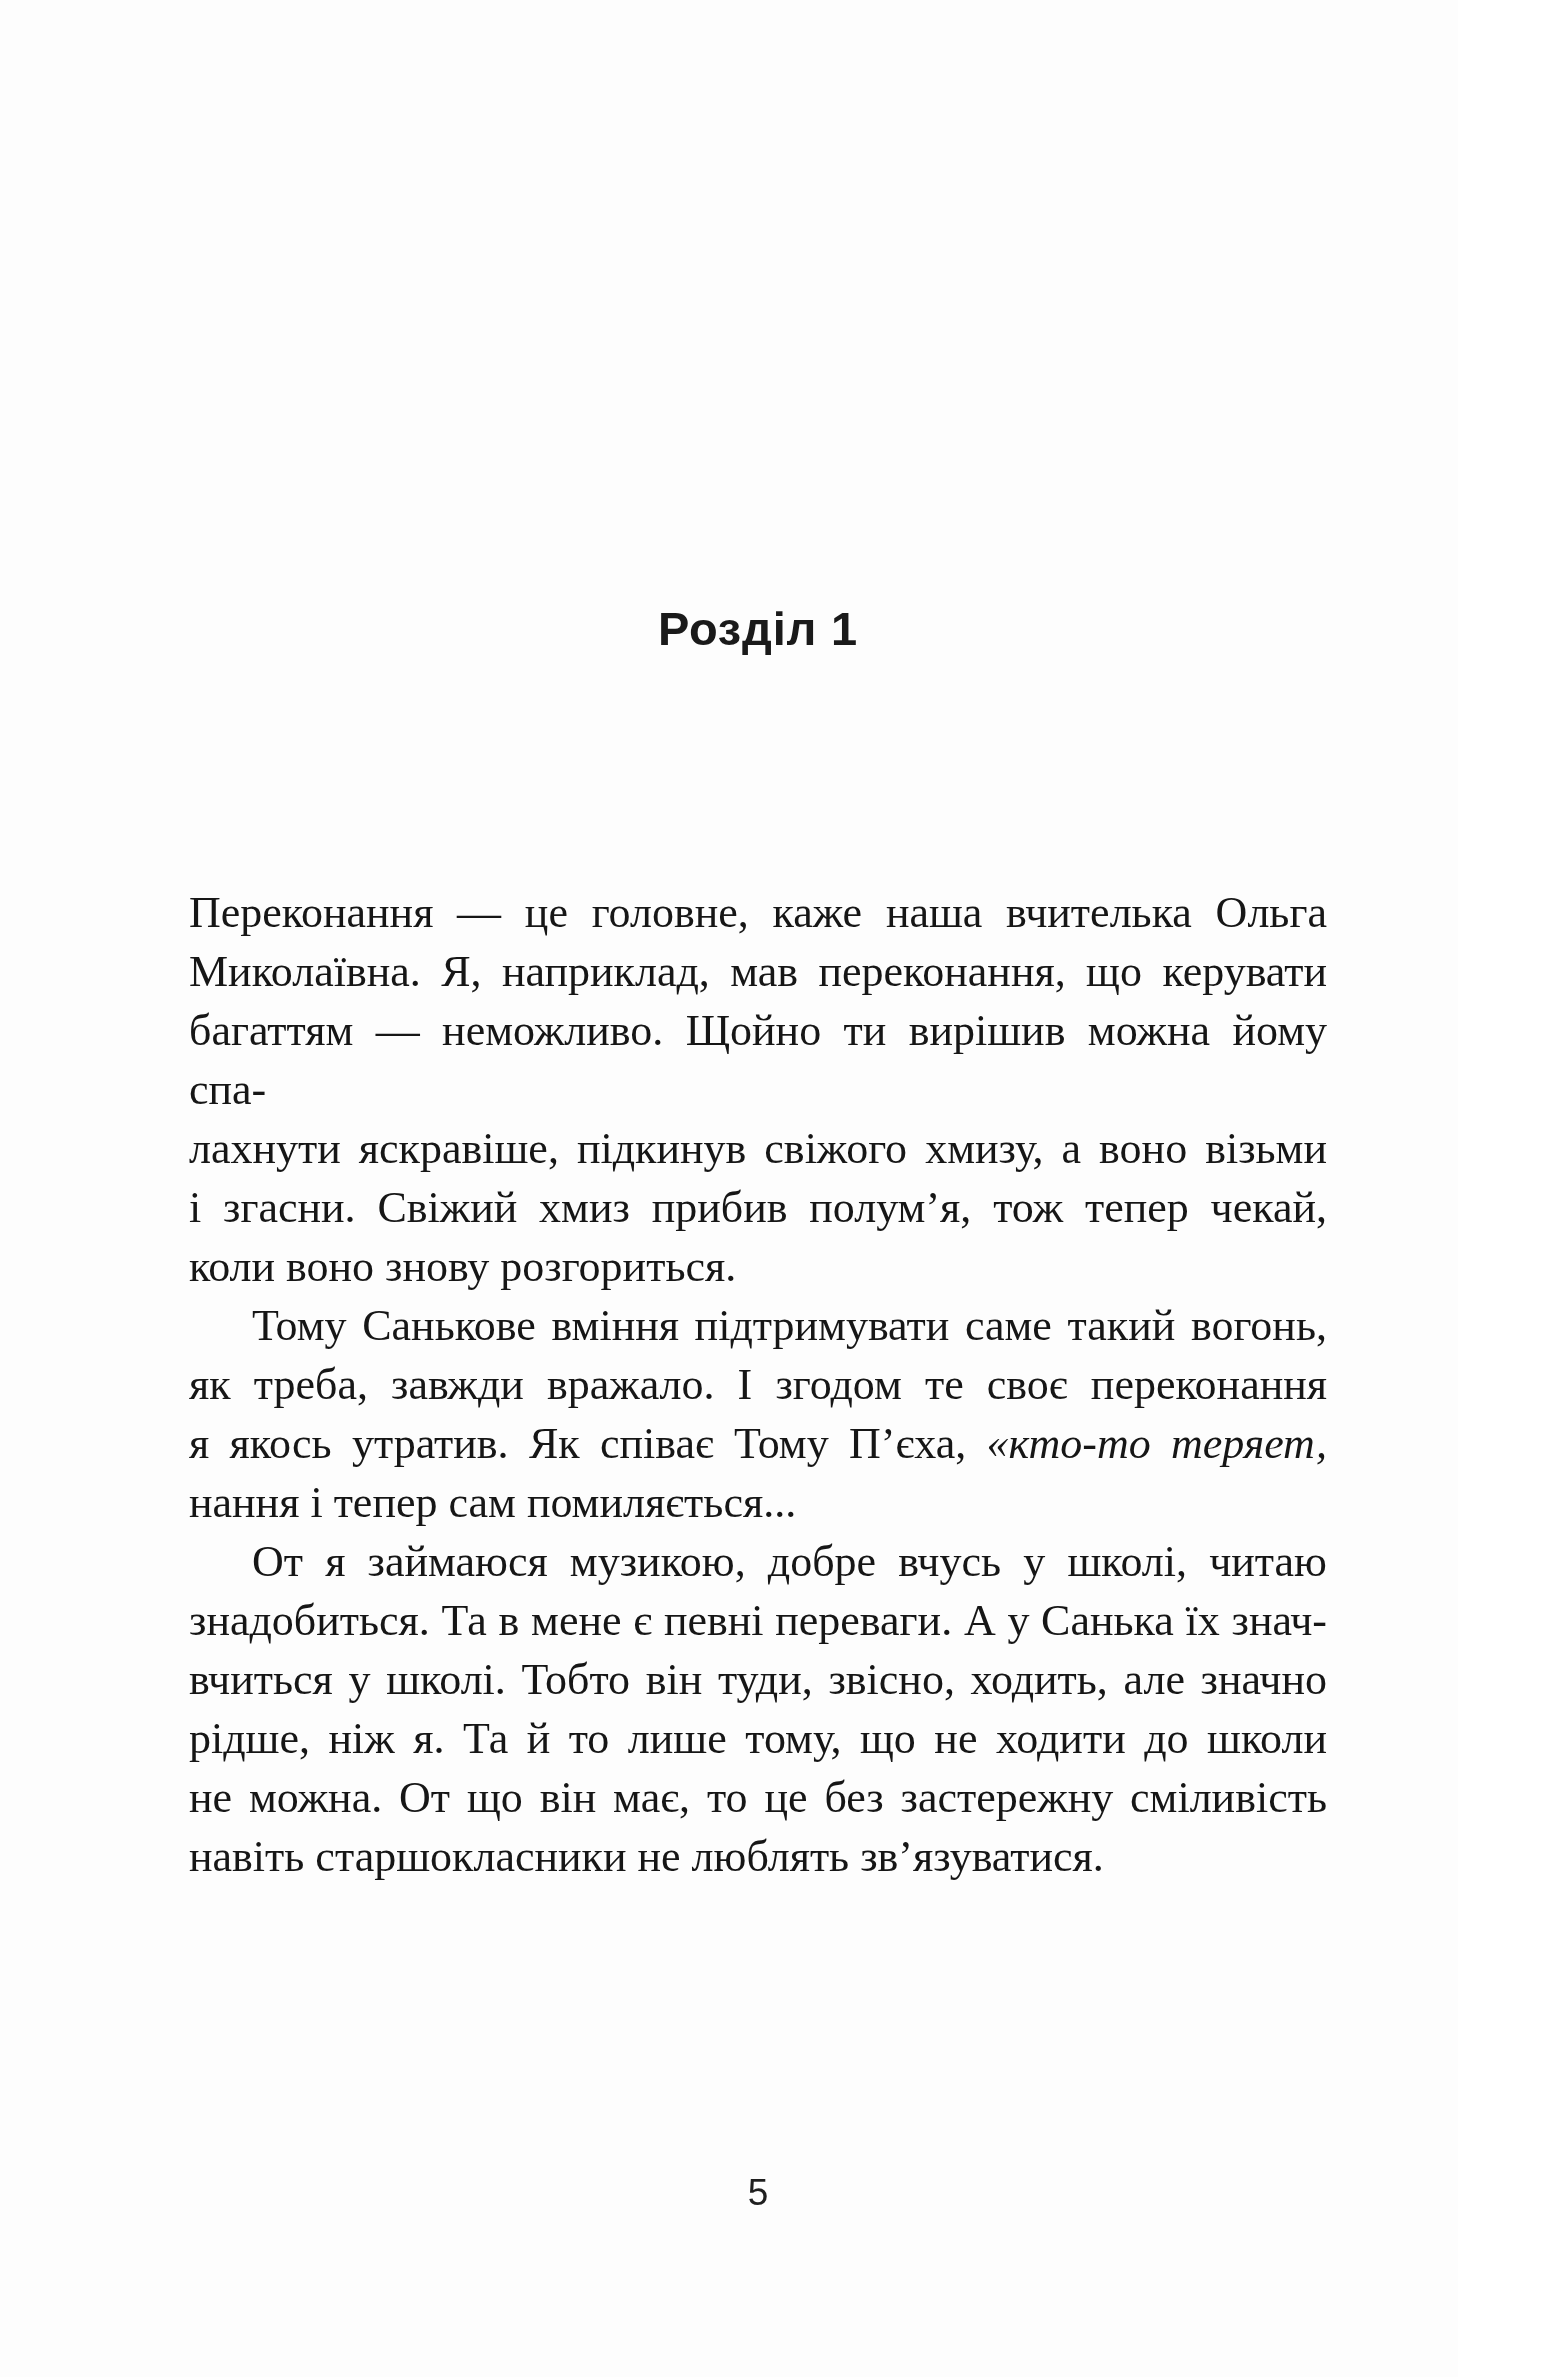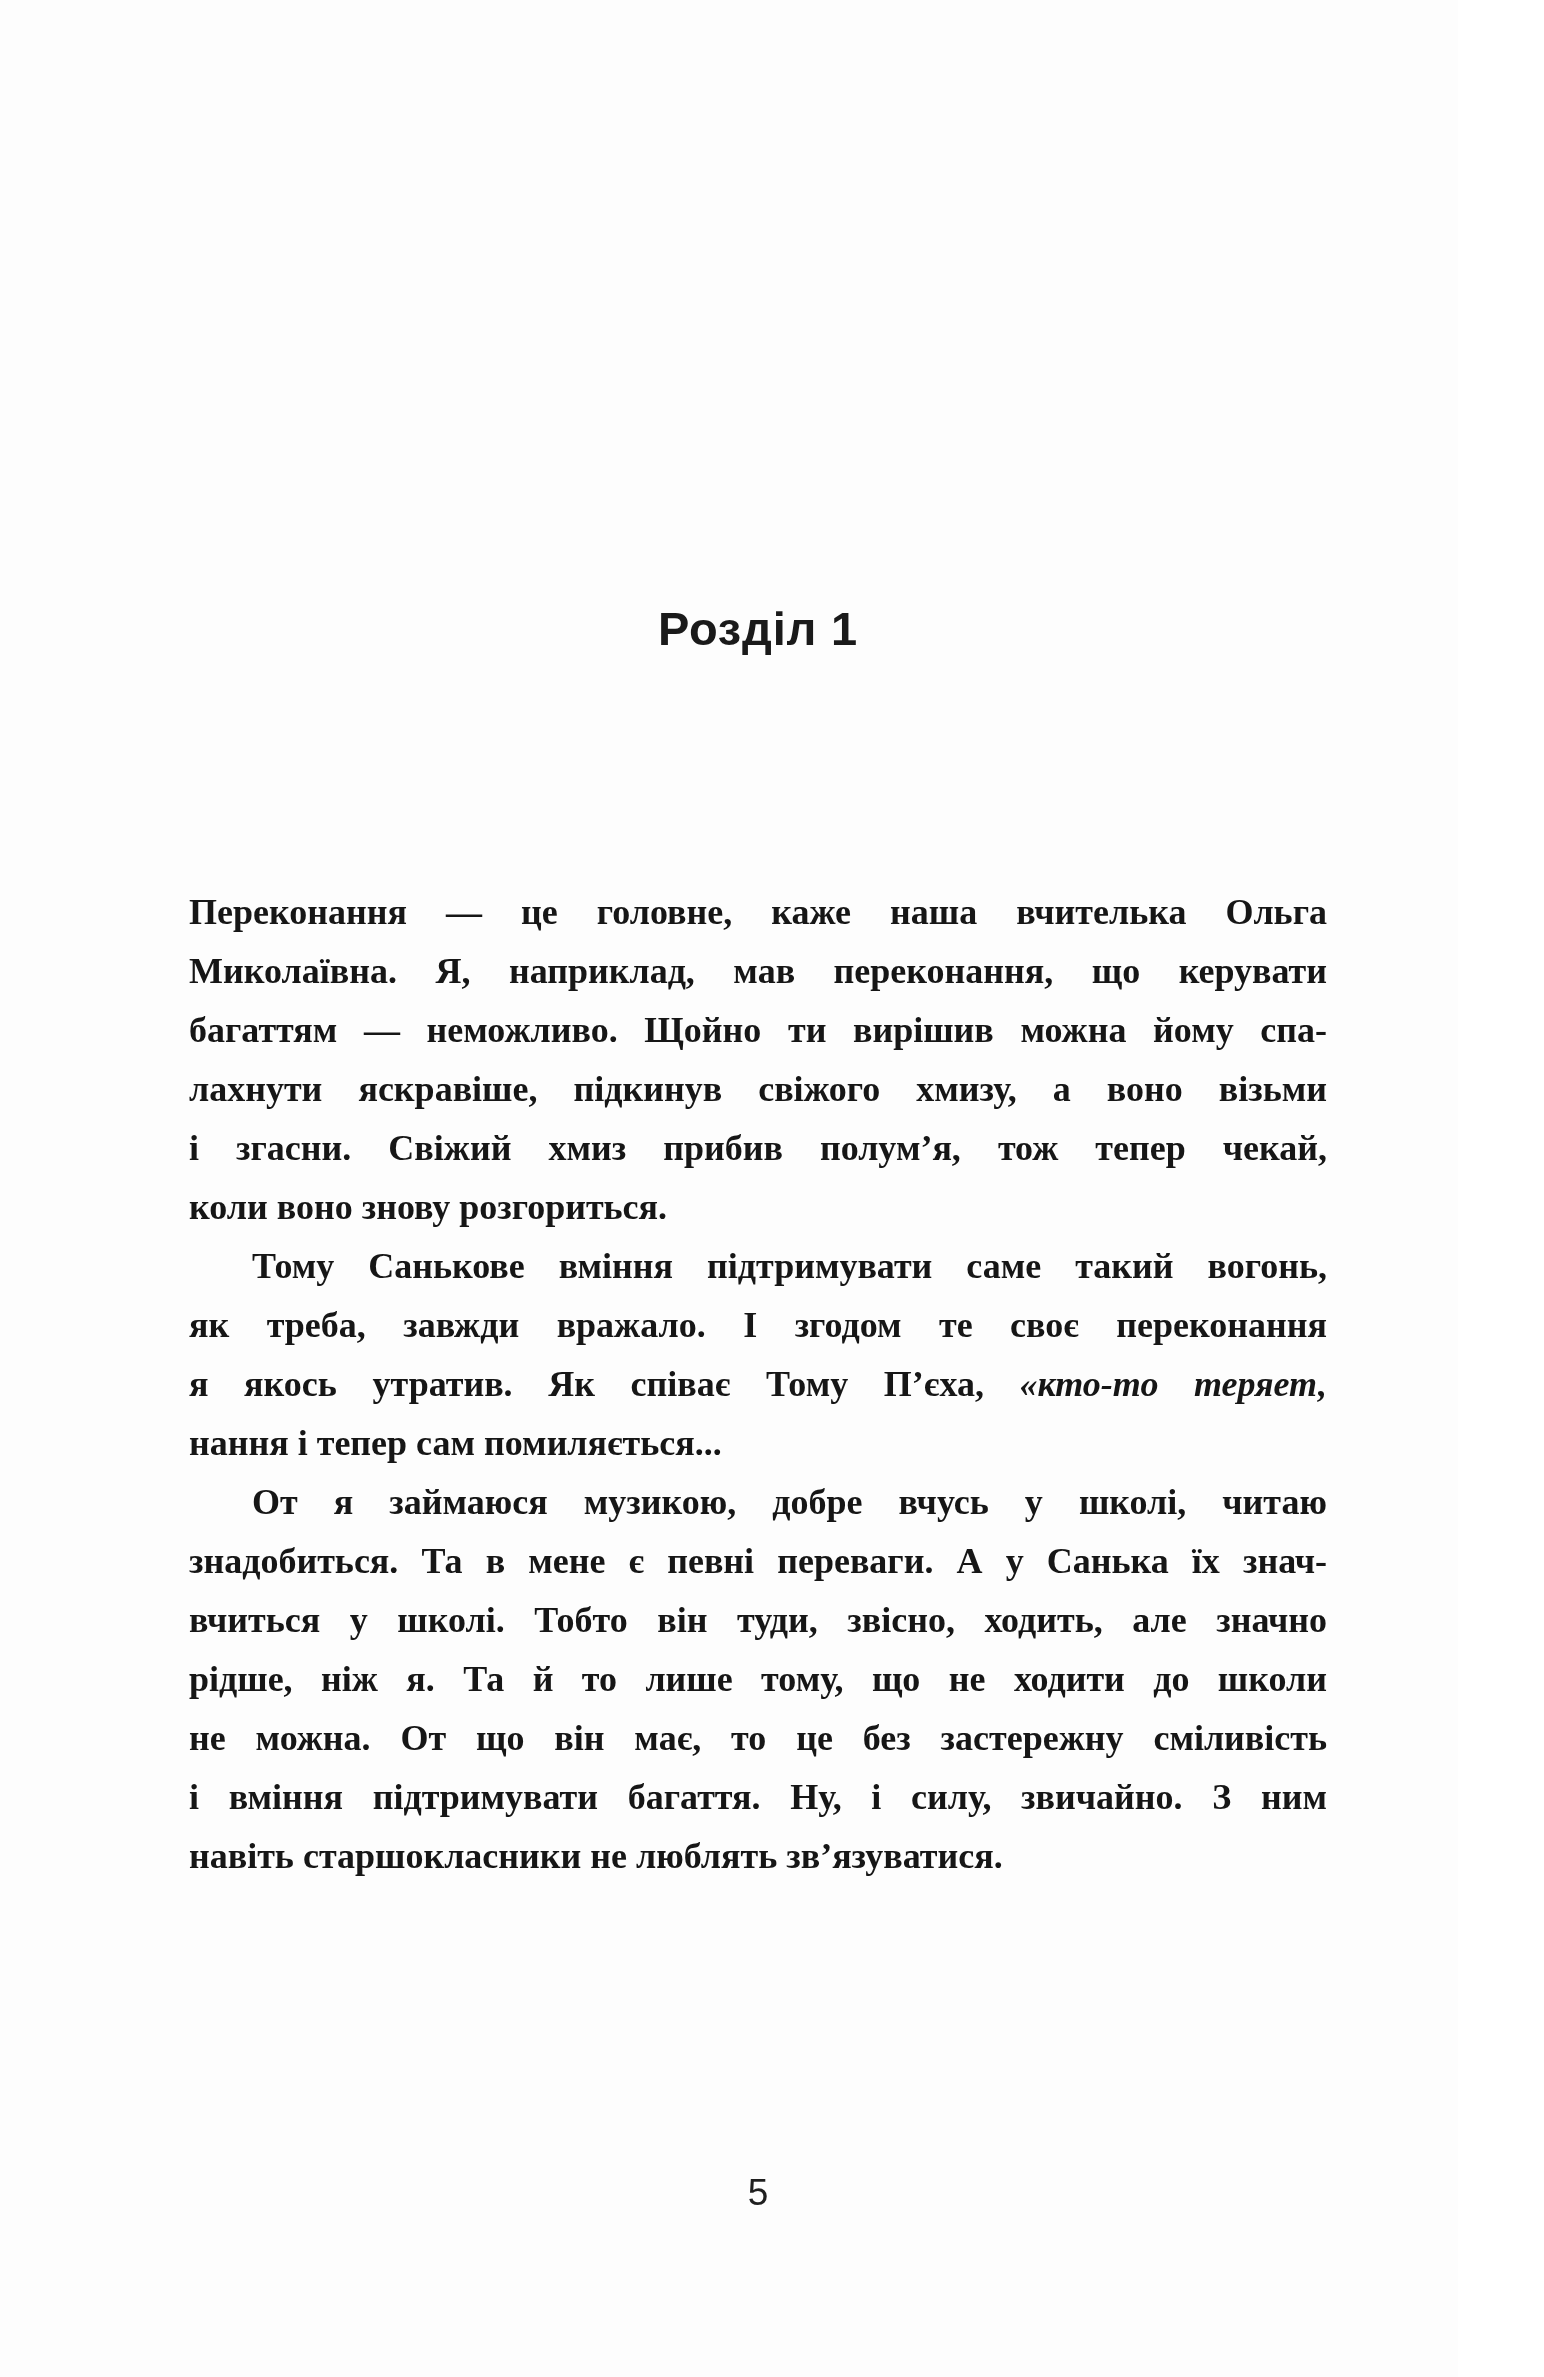--- a/index.html
+++ b/index.html
@@ -28,23 +28,22 @@
     line-height: 53px;
     letter-spacing: 0.8px;
     text-align: center;
     color: #1a1a1a;
   }
   .body-text {
     position: absolute;
     left: 189px;
     top: 883px;
     width: 1138px;
-    font-size: 36px;
+    font-size: 44px;
     line-height: 59px;
-    font-weight: bold;
   }
   .line {
     width: 100%;
     text-align: left;
   }
   .line.j {
     text-align: justify;
     text-align-last: justify;
   }
   .line.indent {
@@ -80,19 +79,18 @@
       <div class="line"><span class="">коли воно знову розгориться.</span></div>
       <div class="line j indent"><span class="">Тому Санькове вміння підтримувати саме такий вогонь,</span></div>
       <div class="line j"><span class="">як треба, завжди вражало. І згодом те своє переконання</span></div>
       <div class="line j"><span class="">я якось утратив. Як співає Тому П’єха, </span><span class="it">«кто-то теряет,</span></div>
       <div class="line"><span class="">нання і тепер сам помиляється...</span></div>
       <div class="line j indent"><span class="">От я займаюся музикою, добре вчусь у школі, читаю</span></div>
       <div class="line j"><span class="">знадобиться. Та в мене є певні переваги. А у Санька їх знач-</span></div>
       <div class="line j"><span class="">вчиться у школі. Тобто він туди, звісно, ходить, але значно</span></div>
       <div class="line j"><span class="">рідше, ніж я. Та й то лише тому, що не ходити до школи</span></div>
       <div class="line j"><span class="">не можна. От що він має, то це без застережну сміливість</span></div>
-      <div class="line j"><span class="">і вміння підтримувати багаття. Ну, і силу, звичайно. З ним</span></div>
       <div class="line"><span class="">навіть старшокласники не люблять зв’язуватися.</span></div>
     </div>
 
   <div class="page-number">5</div>
 </div>
 
 
 </body></html>

